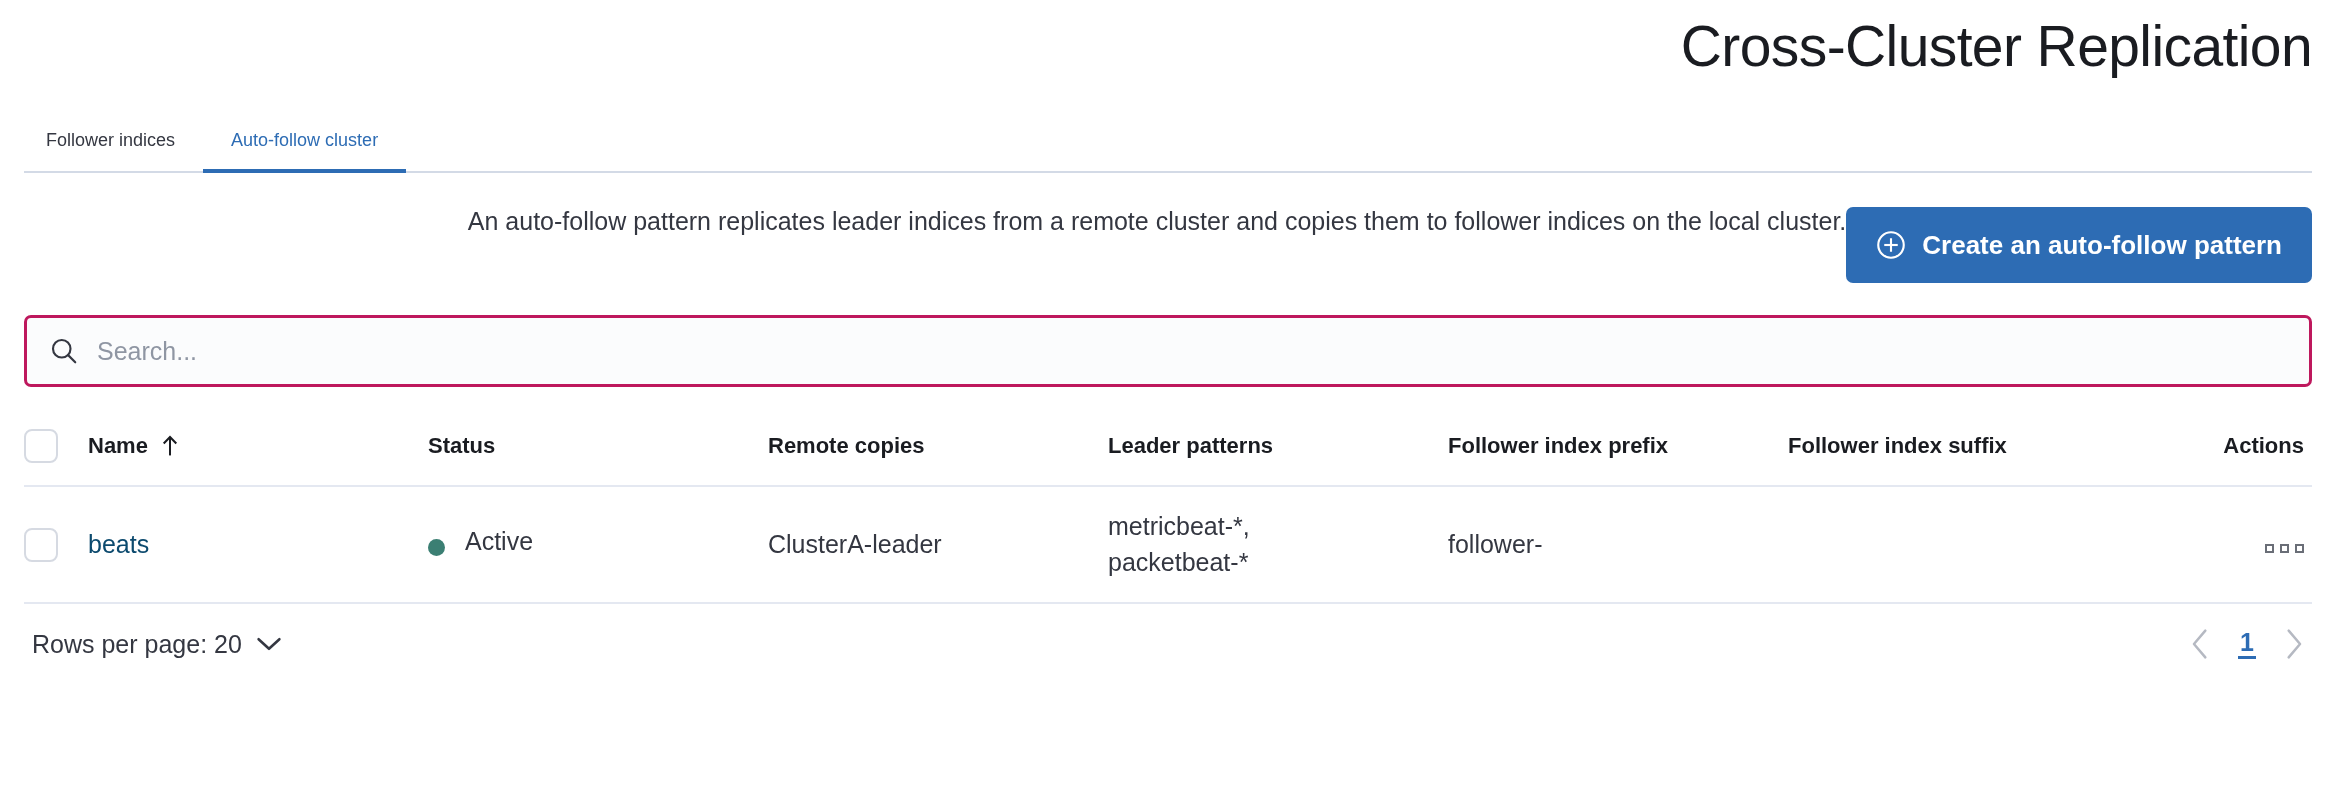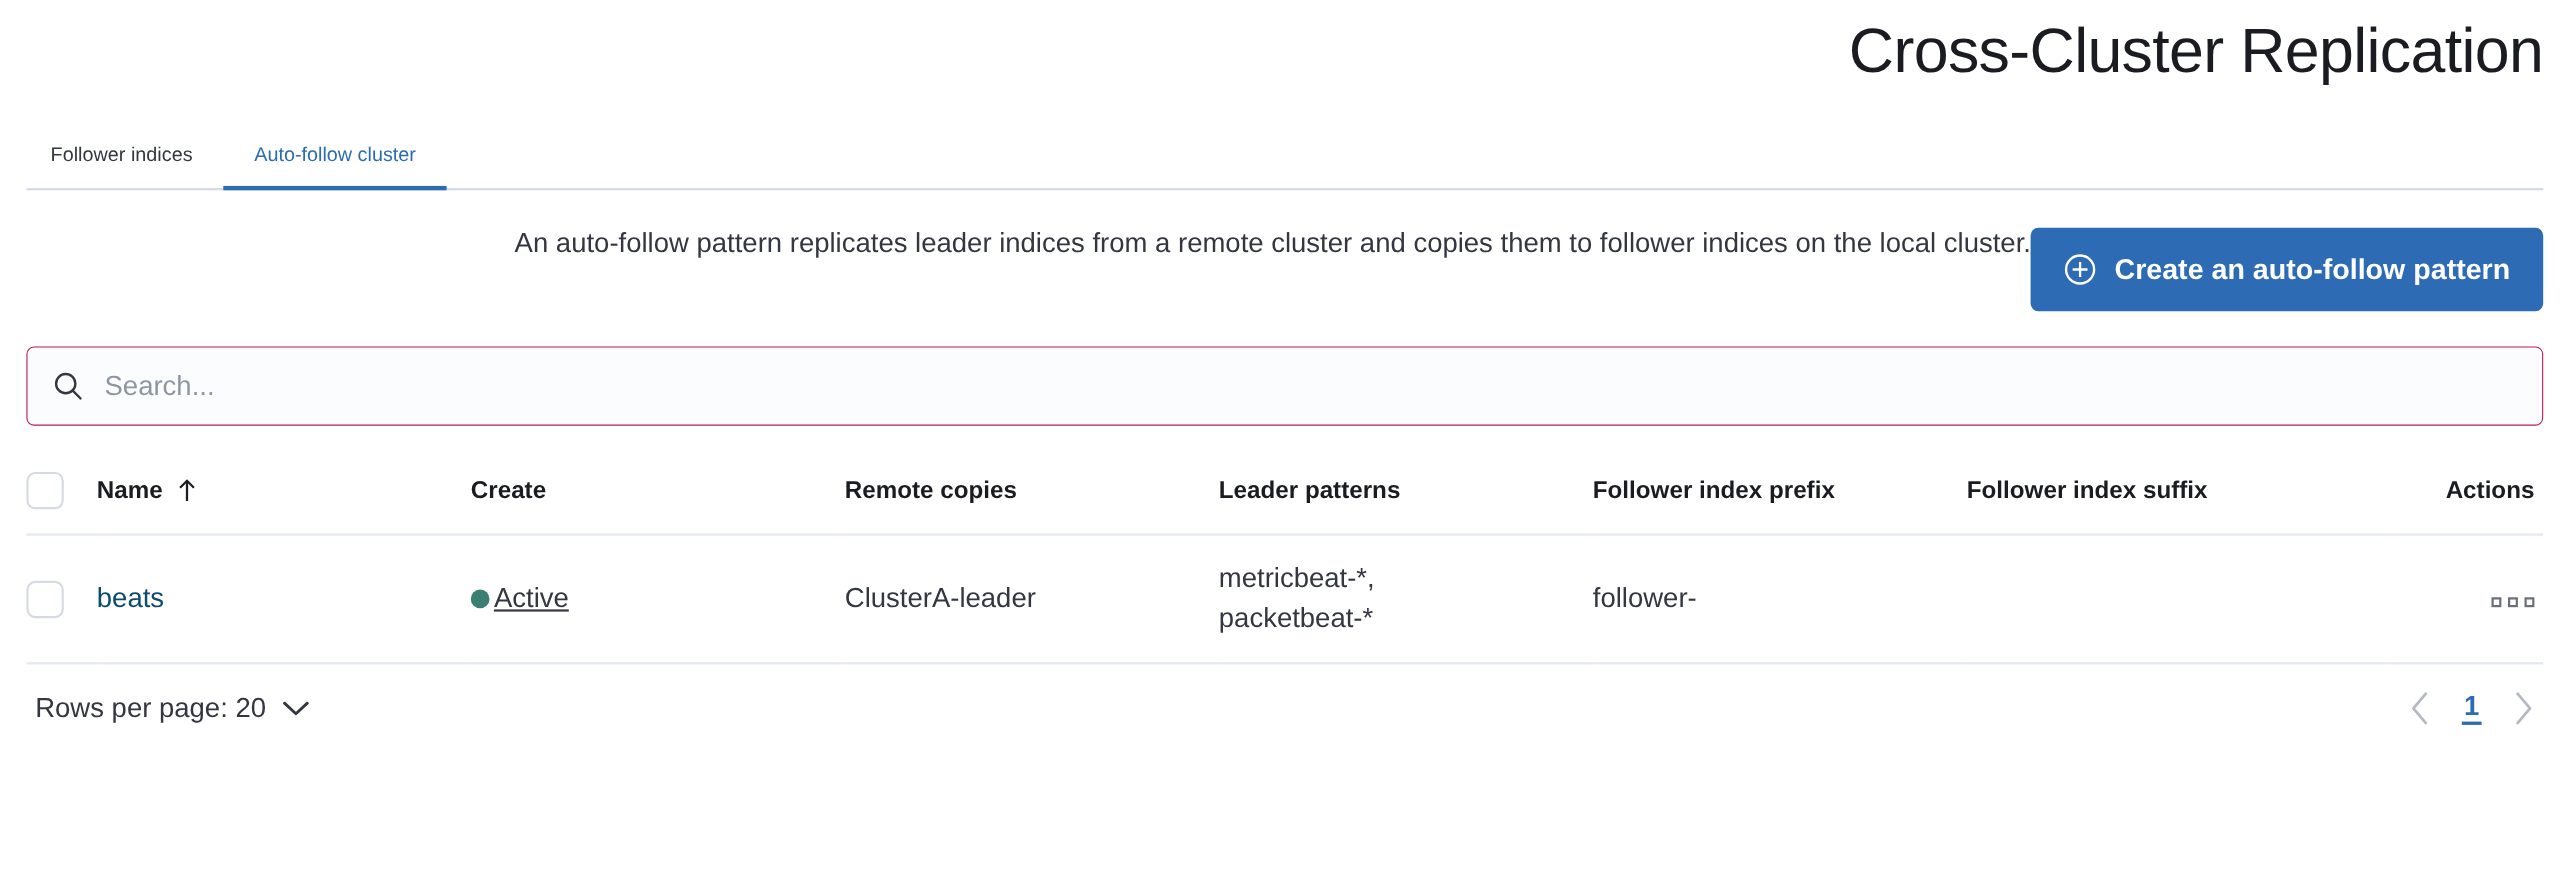--- a/index.html
+++ b/index.html
@@ -86,21 +86,21 @@
     margin-top: 4px;
     margin-right: 0px;
     white-space: nowrap;
   }
   .cta-button .plus-icon { display: block; width: 30px; height: 30px; }
 
   
   .search-bar {
     margin-top: 32px;
     height: 72px;
-    border: 1px solid #be185d;
+    border: 3px solid #be185d;
     border-radius: 7px;
     background: #fbfcfd;
     display: flex;
     align-items: center;
     gap: 18px;
     padding: 0 22px;
   }
   .search-bar .search-icon { width: 30px; height: 30px; display: block; flex: 0 0 auto; }
   .search-input {
     flex: 1;
@@ -158,21 +158,21 @@
   .th-name-inner { display: inline-flex; align-items: center; gap: 12px; }
   .sort-arrow { width: 20px; height: 22px; display: block; }
 
   .row-link {
     color: #0c4a6e;
     text-decoration: none;
     cursor: pointer;
     font-size: 25px;
   }
 
-  .status-cell { display: inline-flex; align-items: center; gap: 4px; text-decoration: underline; }
+  .status-cell { display: inline-flex; align-items: flex-end; gap: 20px; }
   .status-dot {
     width: 17px; height: 17px;
     border-radius: 50%;
     background: #3b7f73;
     display: block;
     flex: 0 0 auto;
   }
   .leader-patterns { line-height: 1.42; }
 
   .actions-dots {
@@ -265,21 +265,21 @@
         <th class="col-name">
           <span class="th-name-inner">
             <span>Name</span>
             <svg class="sort-arrow" viewBox="0 0 12 14">
               <line x1="6" y1="13" x2="6" y2="1.6" stroke="#1a1c21" stroke-width="1.3"></line>
               <polyline points="2,5.4 6,1.3 10,5.4" fill="none" stroke="#1a1c21" stroke-width="1.3"></polyline>
             </svg>
           </span>
         </th>
         <th class="col-status">
-          <span>Create</span>
+          <span>Status</span>
         </th>
         <th class="col-remote">
           <span>Remote copies</span>
         </th>
         <th class="col-leader">
           <span>Leader patterns</span>
         </th>
         <th class="col-prefix">
           <span>Follower index prefix</span>
         </th>

